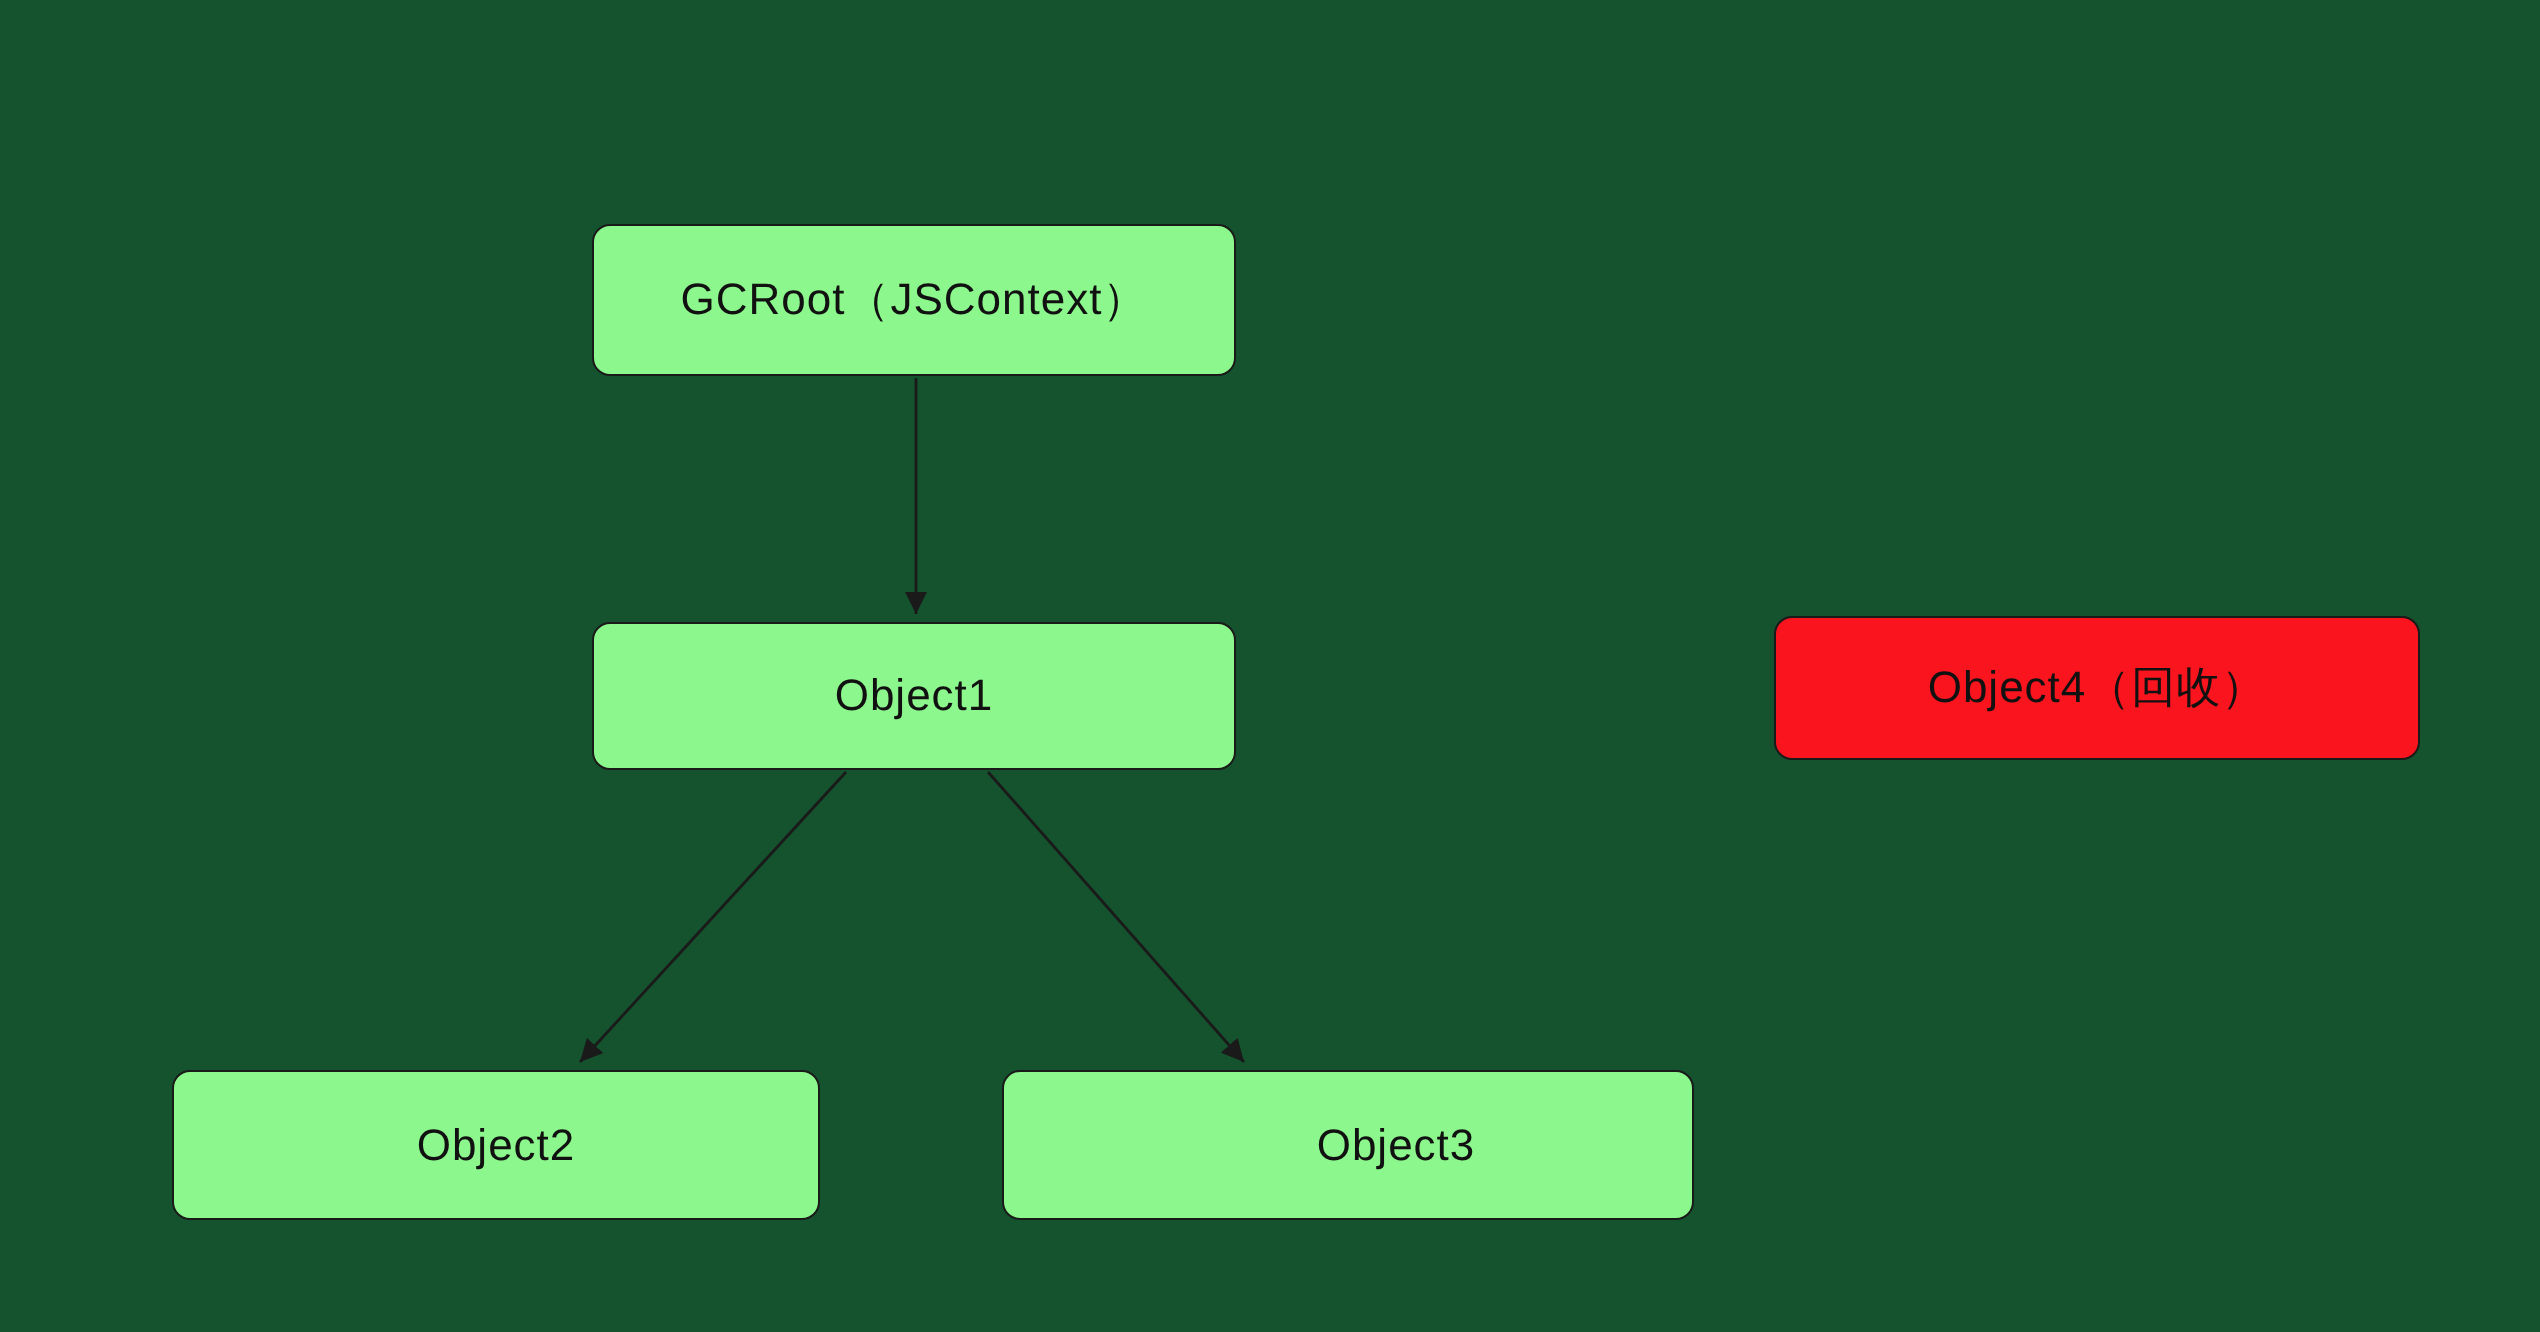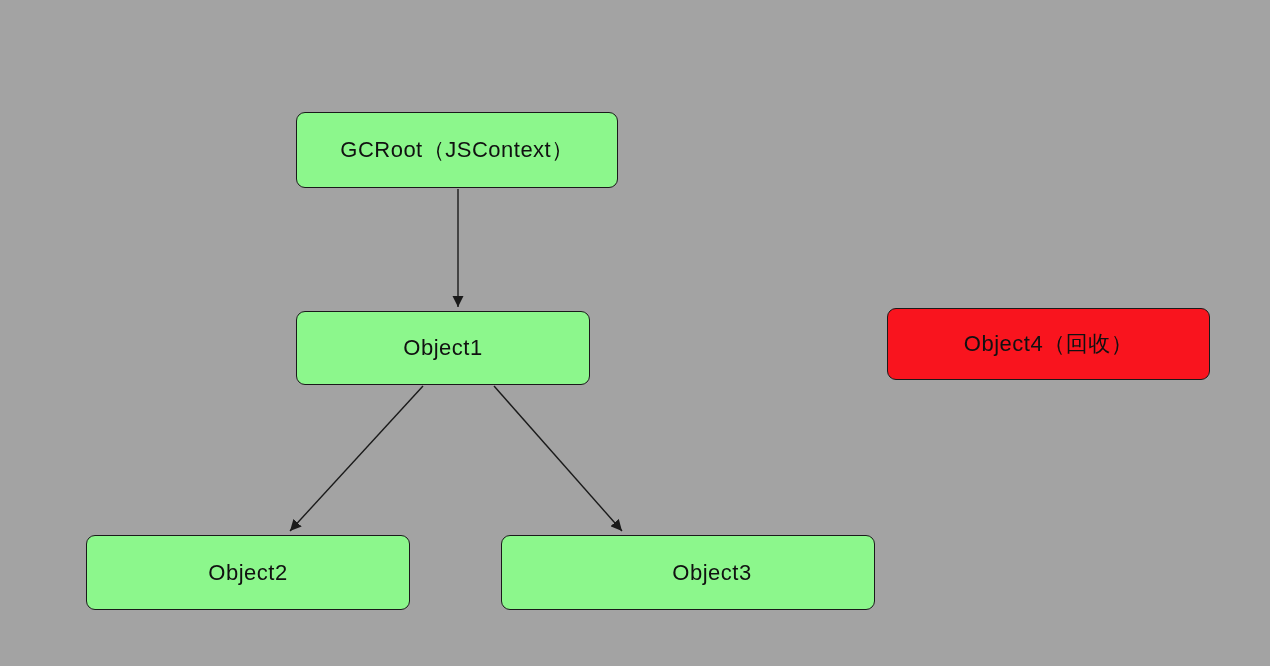--- a/index.html
+++ b/index.html
@@ -5,21 +5,21 @@
   html, body {
     margin: 0;
     padding: 0;
     background: #ffffff;
     font-family: "Liberation Sans", "DejaVu Sans", sans-serif;
   }
   .canvas {
     position: relative;
     width: 1270px;
     height: 666px;
-    background: #a3a3a3;
+    background: #14532d;
     overflow: hidden;
   }
   .edges {
     position: absolute;
     left: 0;
     top: 0;
     pointer-events: none;
   }
   .node {
     position: absolute;
@@ -28,24 +28,24 @@
     justify-content: center;
     border: 1.5px solid #1a1a1a;
     border-radius: 9px;
     box-sizing: border-box;
     font-size: 22px;
     color: #111111;
     letter-spacing: 0.5px;
     white-space: nowrap;
   }
   .node-gcroot  { left: 296px; top: 112px; width: 322px; height: 76px; }
-  .node-object1 { left: 296px; top: 311px; width: 294px; height: 74px; }
+  .node-object1 { left: 296px; top: 311px; width: 322px; height: 74px; }
   .node-object4 { left: 887px; top: 308px; width: 323px; height: 72px; text-align: center; }
   .node-object2 { left: 86px;  top: 535px; width: 324px; height: 75px; }
-  .node-object3 { left: 501px; top: 535px; width: 374px; height: 75px; padding-left: 48px; }
+  .node-object3 { left: 501px; top: 535px; width: 346px; height: 75px; padding-left: 48px; }
 </style>
 </head>
 <body>
 
 <div class="canvas">
 
   <svg class="edges" width="1270" height="666" viewBox="0 0 1270 666" aria-hidden="true">
     <defs>
       <marker id="arrowhead" viewBox="0 0 10 10" refX="10" refY="5" markerWidth="8" markerHeight="8" orient="auto-start-reverse">
         <path d="M0,0 L10,5 L0,10 z" fill="#1a1a1a"></path>

